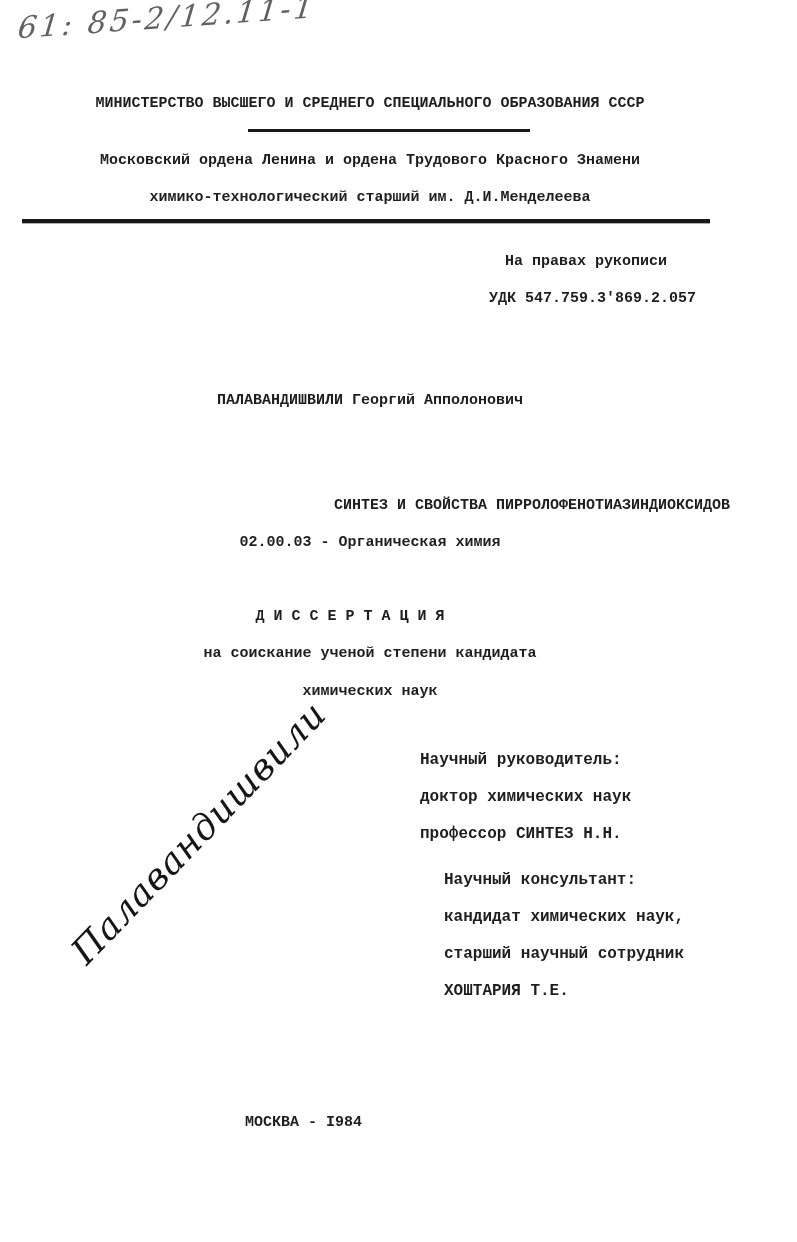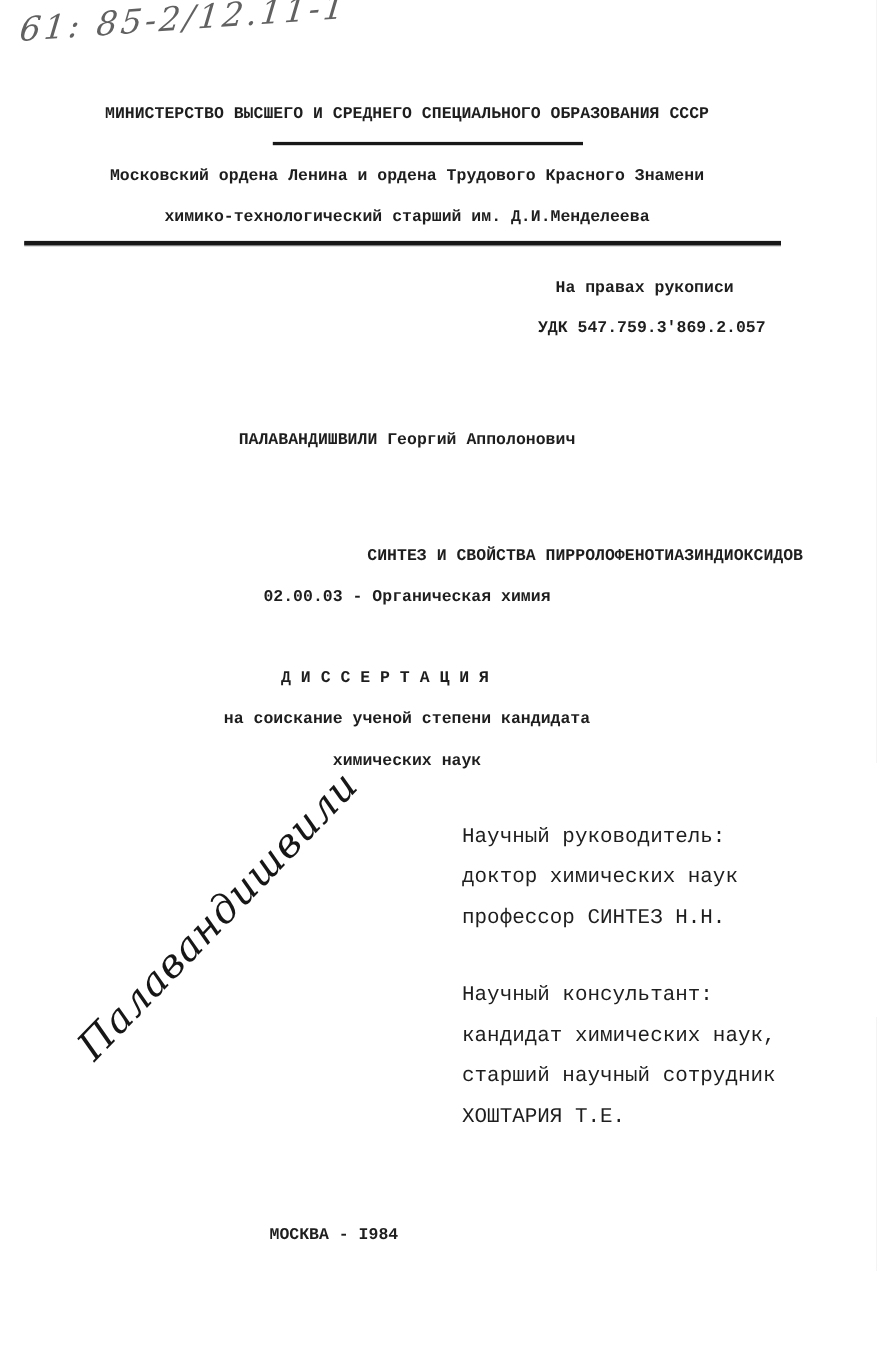--- a/index.html
+++ b/index.html
@@ -30,22 +30,22 @@
   
   .cline {
     left: 10px;
     width: 720px;
     text-align: center;
   }
   
   .credits {
     position: absolute;
     left: 420px;
-    font-weight: 400;
-    font-size: 19px;
+    font-weight: 700;
+    font-size: 16px;
     line-height: 37px;
     white-space: nowrap;
   }
   .credits div { white-space: nowrap; }
   
   .rule {
     position: absolute;
     background: #181818;
   }
   .rule-thin {
@@ -119,21 +119,21 @@
   <div class="typed cline" style="top:680px;">химических наук</div>
 
   <div class="hand signature">Палавандишвили</div>
 
   <div class="credits" style="top:742px;">
     <div>Научный руководитель:</div>
     <div>доктор химических наук</div>
     <div>профессор СИНТЕЗ Н.Н.</div>
   </div>
 
-  <div class="credits" style="top:886px;">
+  <div class="credits" style="top:862px;margin-left:24px;">
     <div>Научный консультант:</div>
     <div>кандидат химических наук,</div>
     <div>старший научный сотрудник</div>
     <div>ХОШТАРИЯ Т.Е.</div>
   </div>
 
   <div class="typed" style="left:245px; top:1111px;">МОСКВА - I984</div>
 
 </div>
 

